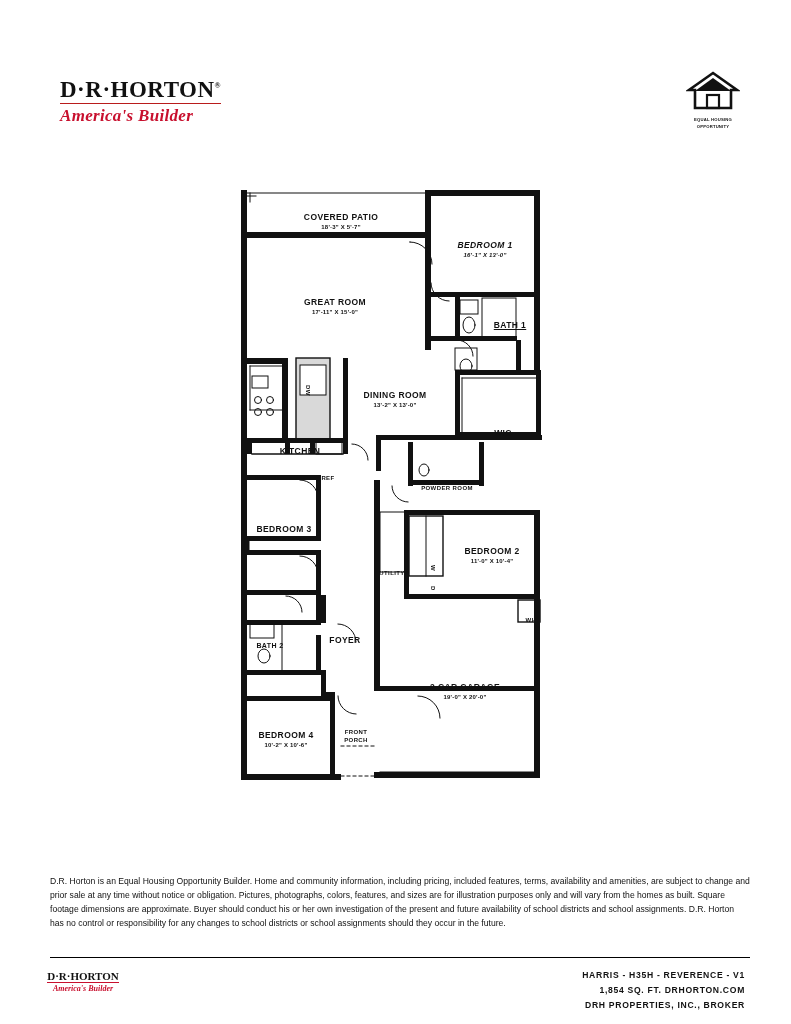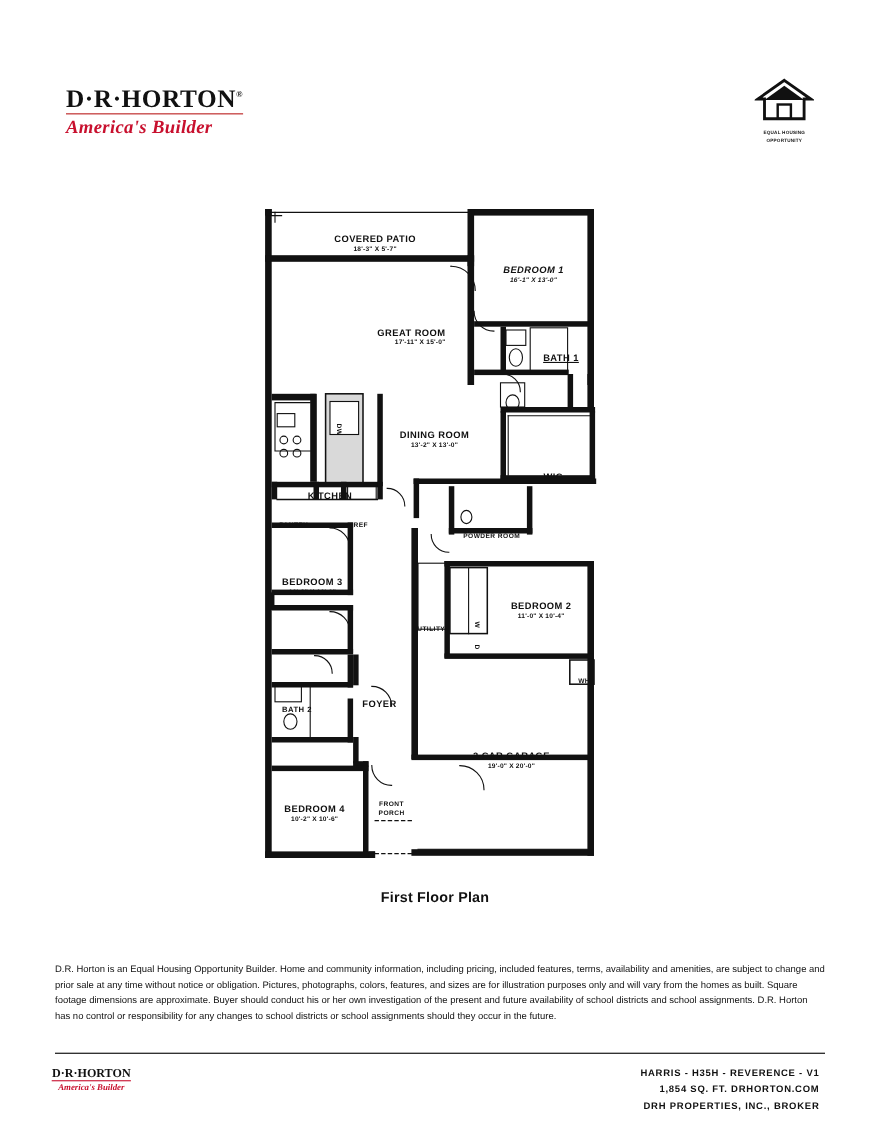--- a/index.html
+++ b/index.html
@@ -362,21 +362,21 @@
   <div class="rm" style="left:281px; top:32px; width:120px;">
     <div class="n">COVERED PATIO</div>
     <div class="d">18'-3" X 5'-7"</div>
   </div>
 
   <div class="rm" style="left:420px; top:60px; width:130px;font-style:italic;">
     <div class="n">BEDROOM 1</div>
     <div class="d">16'-1" X 13'-0"</div>
   </div>
 
-  <div class="rm" style="left:265px; top:117px; width:140px;text-align:right;">
+  <div class="rm" style="left:265px; top:117px; width:140px;">
     <div class="n">GREAT ROOM</div>
     <div class="d">17'-11" X 15'-0"</div>
   </div>
 
   <div class="rm" style="left:470px; top:140px; width:80px;text-decoration:underline;">
     <div class="n">BATH 1</div>
   </div>
 
   <div class="rm" style="left:330px; top:210px; width:130px;">
     <div class="n">DINING ROOM</div>
@@ -447,21 +447,20 @@
 
   <div class="rm" style="left:238px; top:550px; width:96px;text-align:center;">
     <div class="n">BEDROOM 4</div>
     <div class="d">10'-2" X 10'-6"</div>
   </div>
 
   <div class="rm tiny" style="left:334px; top:549px; width:44px;">
     <div class="n" style="white-space:normal;">FRONT PORCH</div>
   </div>
 
-  <div id="plan-title">First Floor Plan</div>
 </div>
 
 <div id="disclaimer">D.R. Horton is an Equal Housing Opportunity Builder. Home and community information, including pricing, included features, terms, availability and amenities, are subject to change and prior sale at any time without notice or obligation. Pictures, photographs, colors, features, and sizes are for illustration purposes only and will vary from the homes as built. Square footage dimensions are approximate. Buyer should conduct his or her own investigation of the present and future availability of school districts and school assignments. D.R. Horton has no control or responsibility for any changes to school districts or school assignments should they occur in the future.</div>
 
 <div id="footer-rule"></div>
 <div id="footer">
   <div id="footer-logo">
     <div class="fb-name">D·R·HORTON</div>
     <div class="fb-tag">America's Builder</div>
   </div>

